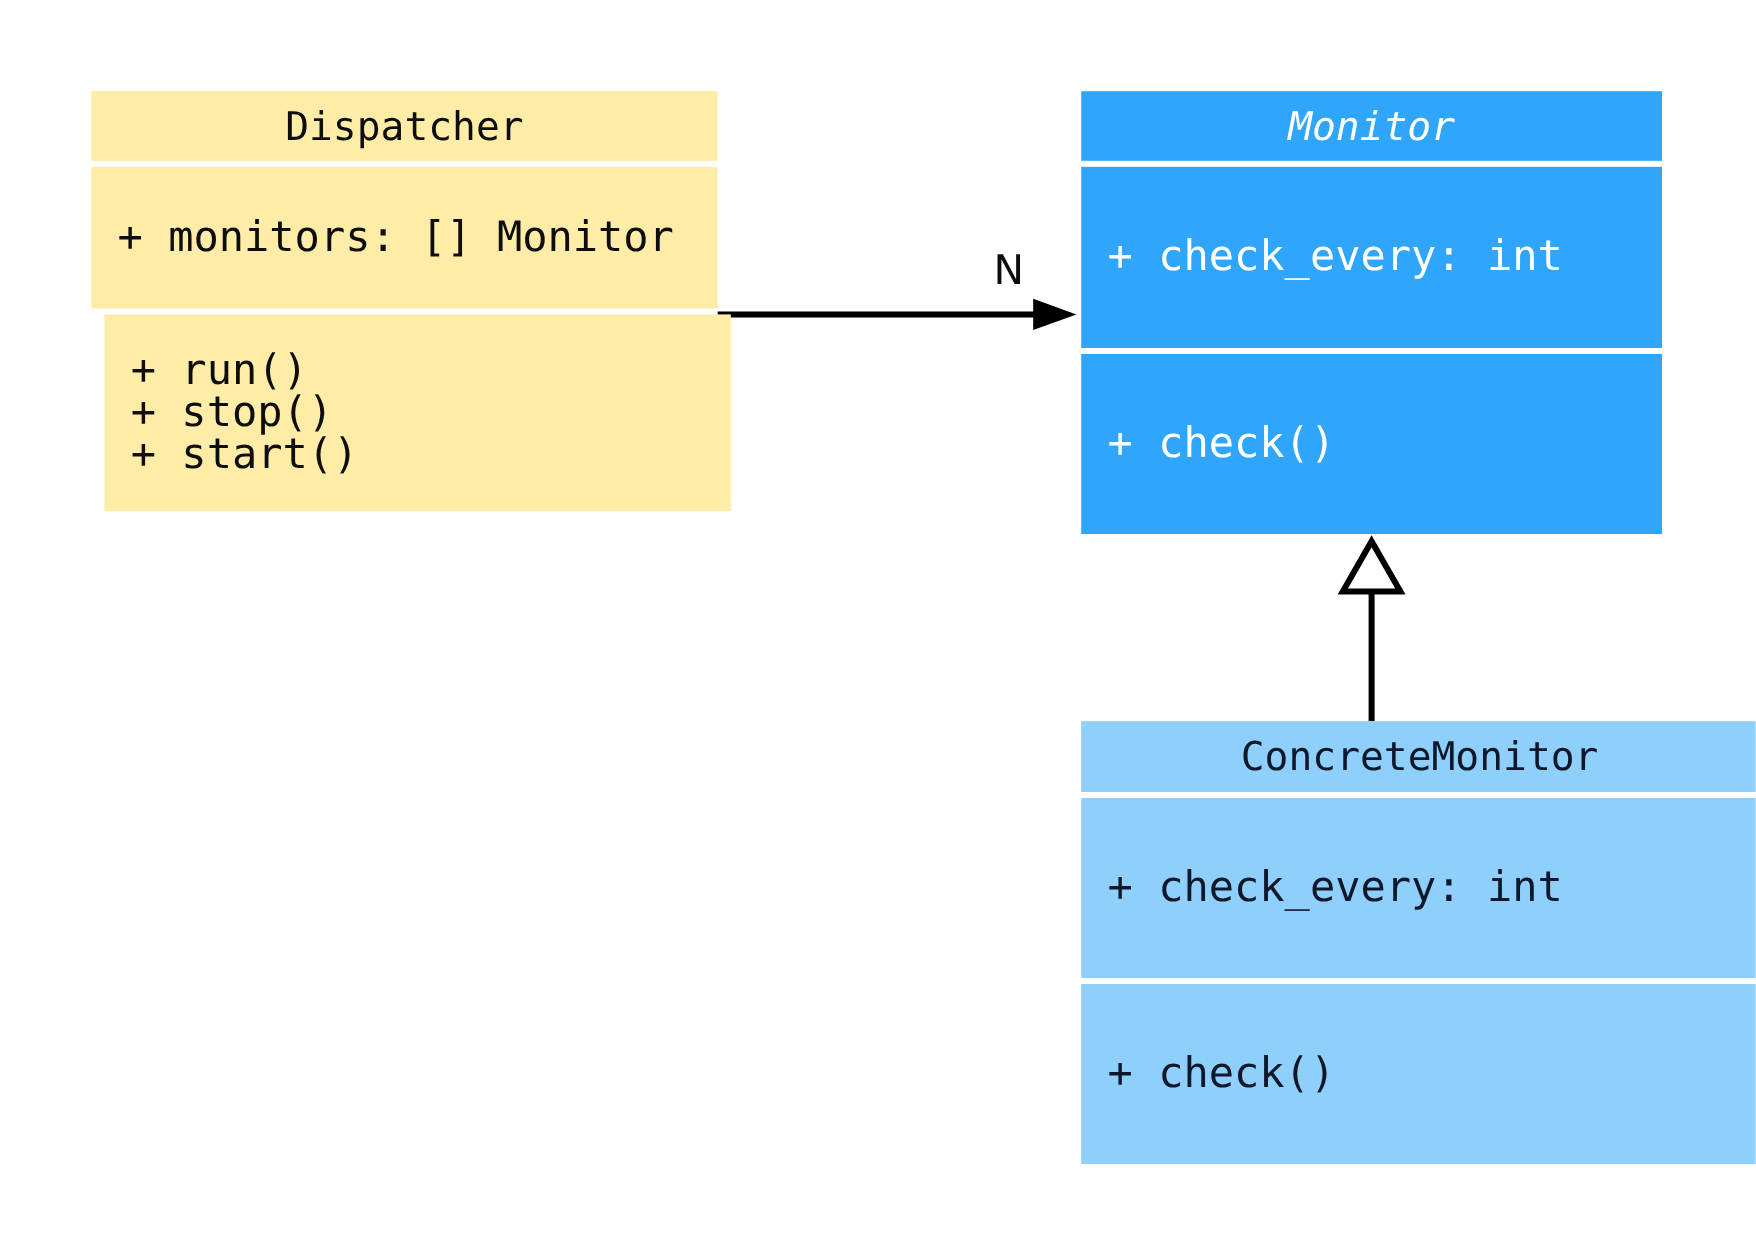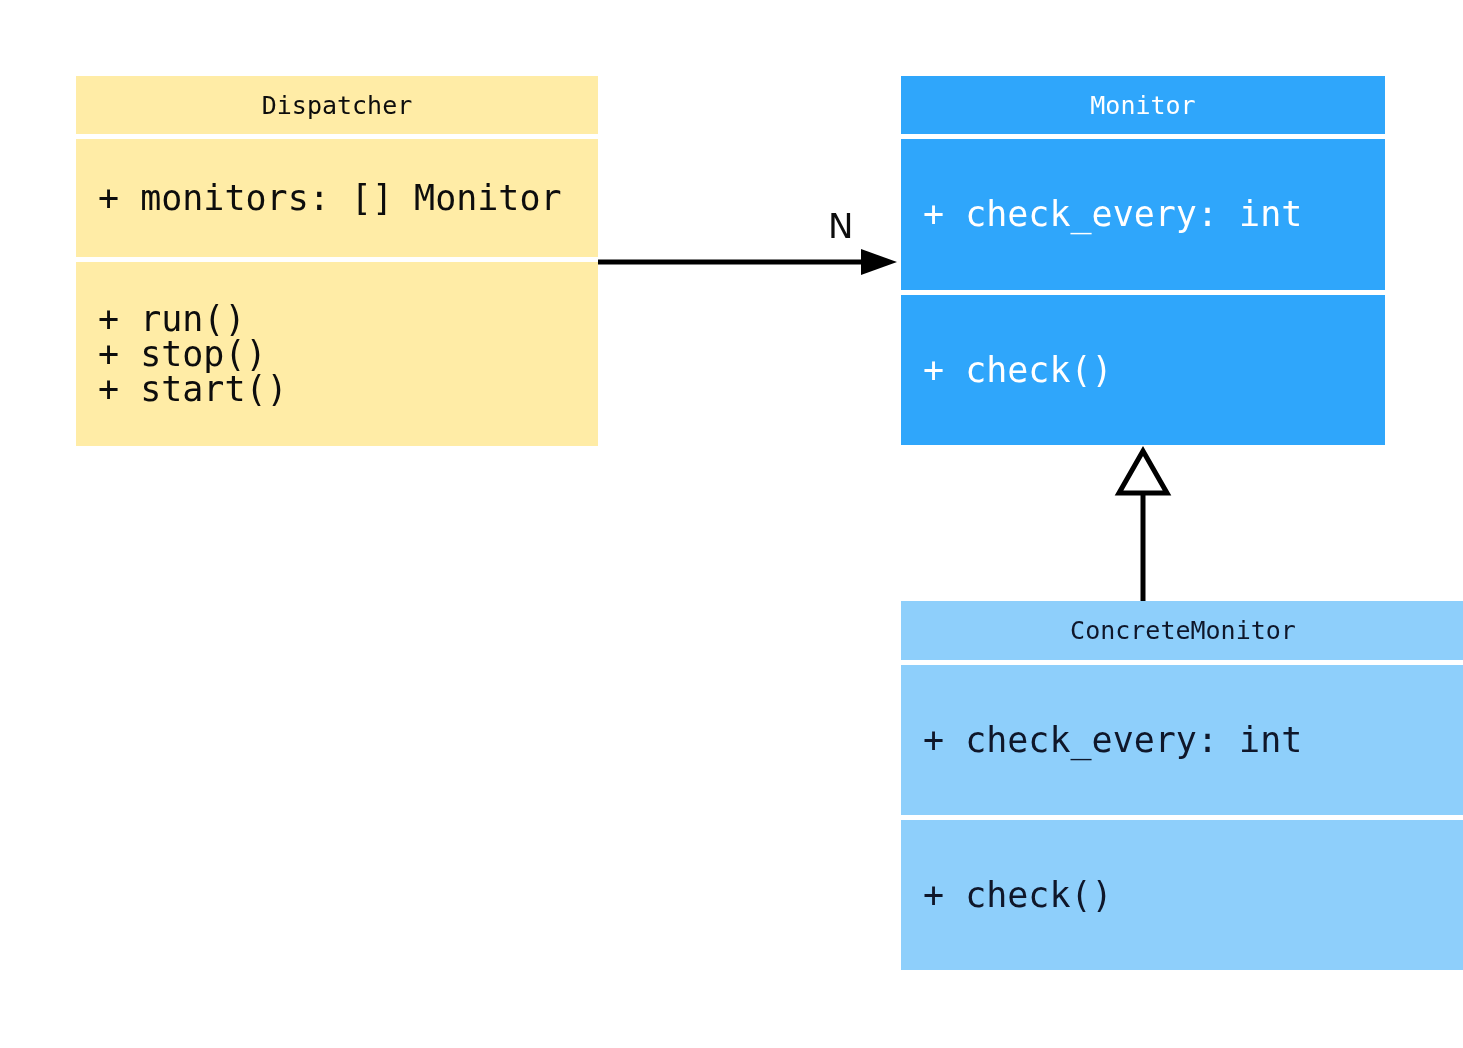--- a/index.html
+++ b/index.html
@@ -31,43 +31,43 @@
   }
   .sec {
     width: 100%;
     box-sizing: border-box;
   }
   .sec + .sec { margin-top: 5px; }
   .sec.title {
     display: flex;
     align-items: center;
     justify-content: center;
-    font-size: 25px;
+    font-size: 33px;
   }
   .sec.body {
     display: flex;
     flex-direction: column;
     justify-content: center;
     padding-left: 22px;
     font-size: 35px;
   }
   .sec .line {
     line-height: 35px;
     white-space: pre;
   }
   
   .c-dispatcher { left: 76px; top: 76px; width: 522px; height: 370px; color: #0d0d0d; }
   .c-dispatcher .sec { background: #FFECA6; }
   .c-dispatcher .title   { height: 58px; }
   .c-dispatcher .attrs   { height: 118px; }
-  .c-dispatcher .methods { height: 184px; }
+  .c-dispatcher .methods { height: 164px; margin-left: 11px; }
   
   .c-monitor { left: 901px; top: 76px; width: 484px; height: 369px; color: #ffffff; }
   .c-monitor .sec { background: #2FA6FB; }
-  .c-monitor .title   { height: 58px; }
+  .c-monitor .title   { height: 58px; font-style: italic; }
   .c-monitor .attrs   { height: 151px; }
   .c-monitor .methods { height: 150px; }
   
   .c-concrete { left: 901px; top: 601px; width: 564px; height: 369px; color: #0f172a; }
   .c-concrete .sec { background: #8ECFFB; }
   .c-concrete .title   { height: 59px; }
   .c-concrete .attrs   { height: 150px; }
   .c-concrete .methods { height: 150px; }
   
   .rel-label {

